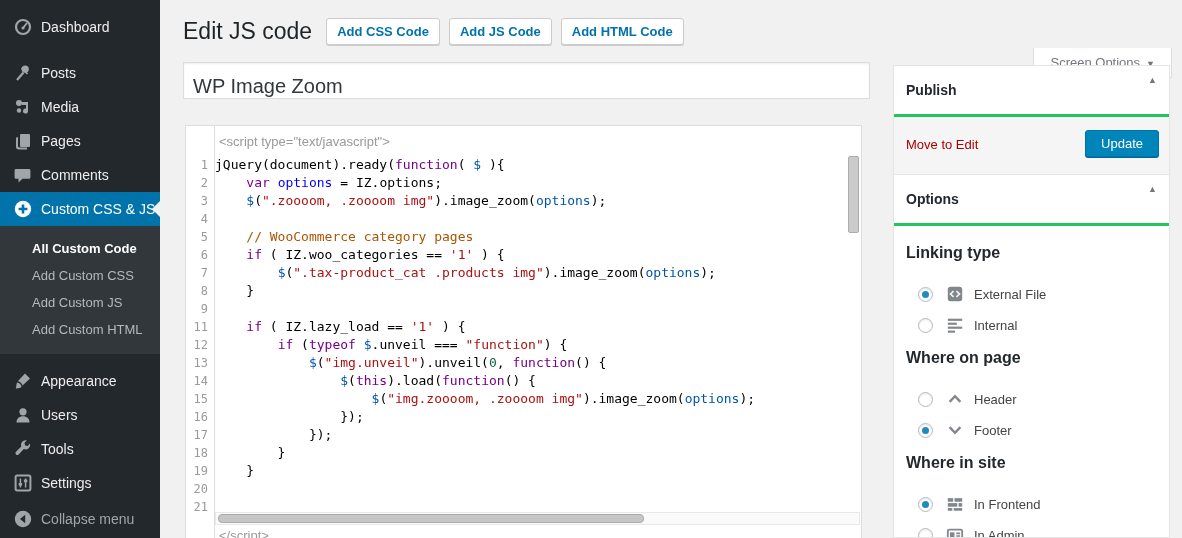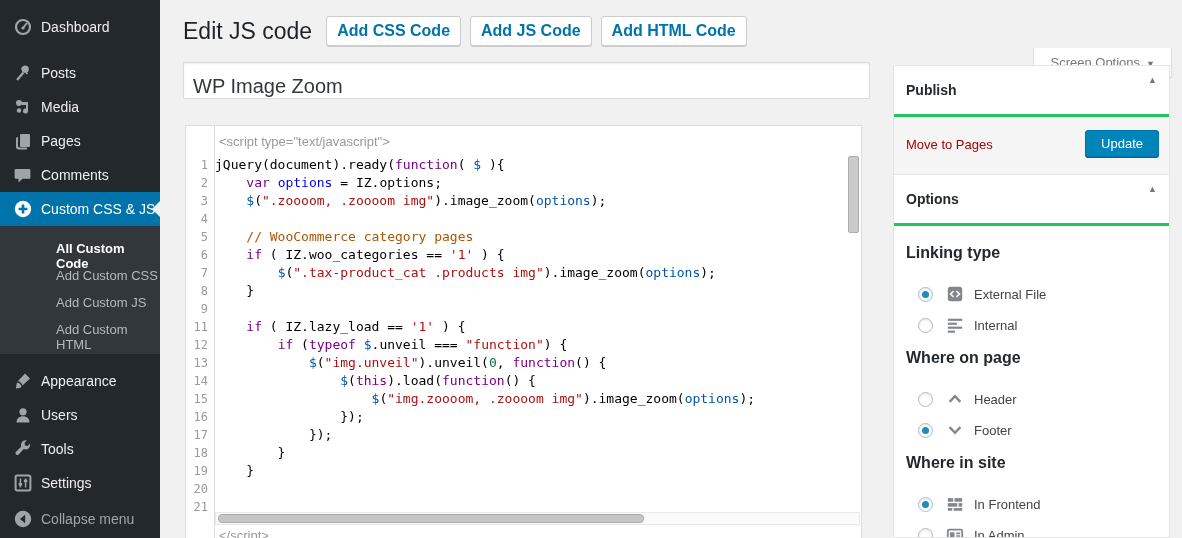--- a/index.html
+++ b/index.html
@@ -12,35 +12,35 @@
   
   #sidebar { position:absolute; left:0; top:0; width:160px; height:538px; background:#23282d; padding-top:10px; }
   .menu-top { position:relative; display:flex; align-items:center; height:34px; color:#eeeeee; font-size:14px; cursor:pointer; }
   .menu-top .menu-icon { width:20px; height:20px; margin:0 8px 0 13px; color:#a0a5aa; flex:0 0 20px; }
   .menu-top.active { background:#0073aa; color:#fff;text-align:center; }
   .menu-top.active .menu-icon { color:#fff; }
   .menu-top.active::after { content:""; position:absolute; right:0; top:50%; margin-top:-8px;
     border:8px solid transparent; border-right-color:#f1f1f1; }
   .menu-sep { height:12px; }
   #submenu { background:#32373c; padding:8px 0 12px; }
-  .submenu-item { padding:7px 0 6px 56px; font-size:13px; color:#b4b9be; cursor:pointer; height:27px; }
+  .submenu-item { padding:7px 0 6px 32px; font-size:13px; color:#b4b9be; cursor:pointer; height:27px; }
   .submenu-item.current { color:#fff; font-weight:bold; }
   #menu-secondary { margin-top:10px; }
   #collapse-item { margin-top:2px; color:#a0a5aa; }
   #collapse-item .menu-icon { color:#a0a5aa; }
   .menu-icon svg { width:100%; height:100%; display:block; }
 
   
   #content { position:absolute; left:160px; top:0; width:1022px; height:538px; }
   #screen-options { position:absolute; right:10px; top:0; background:#fff; border:1px solid #ddd; border-top:none;
     padding:7px 16px; font-size:13px; color:#72777c; cursor:pointer;margin-top:48px; }
   #screen-options .arrow { font-size:9px; margin-left:6px; color:#72777c; }
   #page-header { position:absolute; left:23px; top:16px; display:flex; align-items:center; }
   #page-title { font-size:23px; font-weight:400; color:#1d2327; margin:0 14px 0 0; line-height:30px; }
-  .title-action { padding:5px 10px; margin-right:9px; font-size:16px; font-weight:bold; color:#0073aa;
+  .title-action { padding:5px 10px; margin-right:9px; font-size:13px; font-weight:bold; color:#0073aa;
     background:#fff; border:1px solid #ccc; border-radius:3px; box-shadow:0 1px 0 #ccc; cursor:pointer;
     font-family:"Liberation Sans", sans-serif; }
 
   
   #title-input { position:absolute; left:23px; top:62px; width:687px; height:37px; border:1px solid #ddd;
     background:#fff; font-size:20px; padding:12px 9px 0; color:#32373c; box-shadow:inset 0 1px 2px rgba(0,0,0,.07);
     font-family:"Liberation Sans", sans-serif; outline:none; }
 
   
   #editor { position:absolute; left:25px; top:125px; width:677px; height:420px; background:#fff; border:1px solid #ddd; overflow:hidden; }
@@ -239,21 +239,21 @@
     </div>
     <div id="script-close" class="script-tag">&lt;/script&gt;</div>
   </div>
 
   <div id="publish-box" class="postbox">
     <div class="postbox-header">
       <span>Publish</span>
       <span class="postbox-toggle">▲</span>
     </div>
     <div id="publish-body">
-      <a id="trash-link" href="#">Move to Pages</a>
+      <a id="trash-link" href="#">Move to Edit</a>
       <button id="update-button">Update</button>
     </div>
   </div>
 
   <div id="options-box" class="postbox">
     <div class="postbox-header">
       <span>Options</span>
       <span class="postbox-toggle">▲</span>
     </div>
     <div id="options-body">

